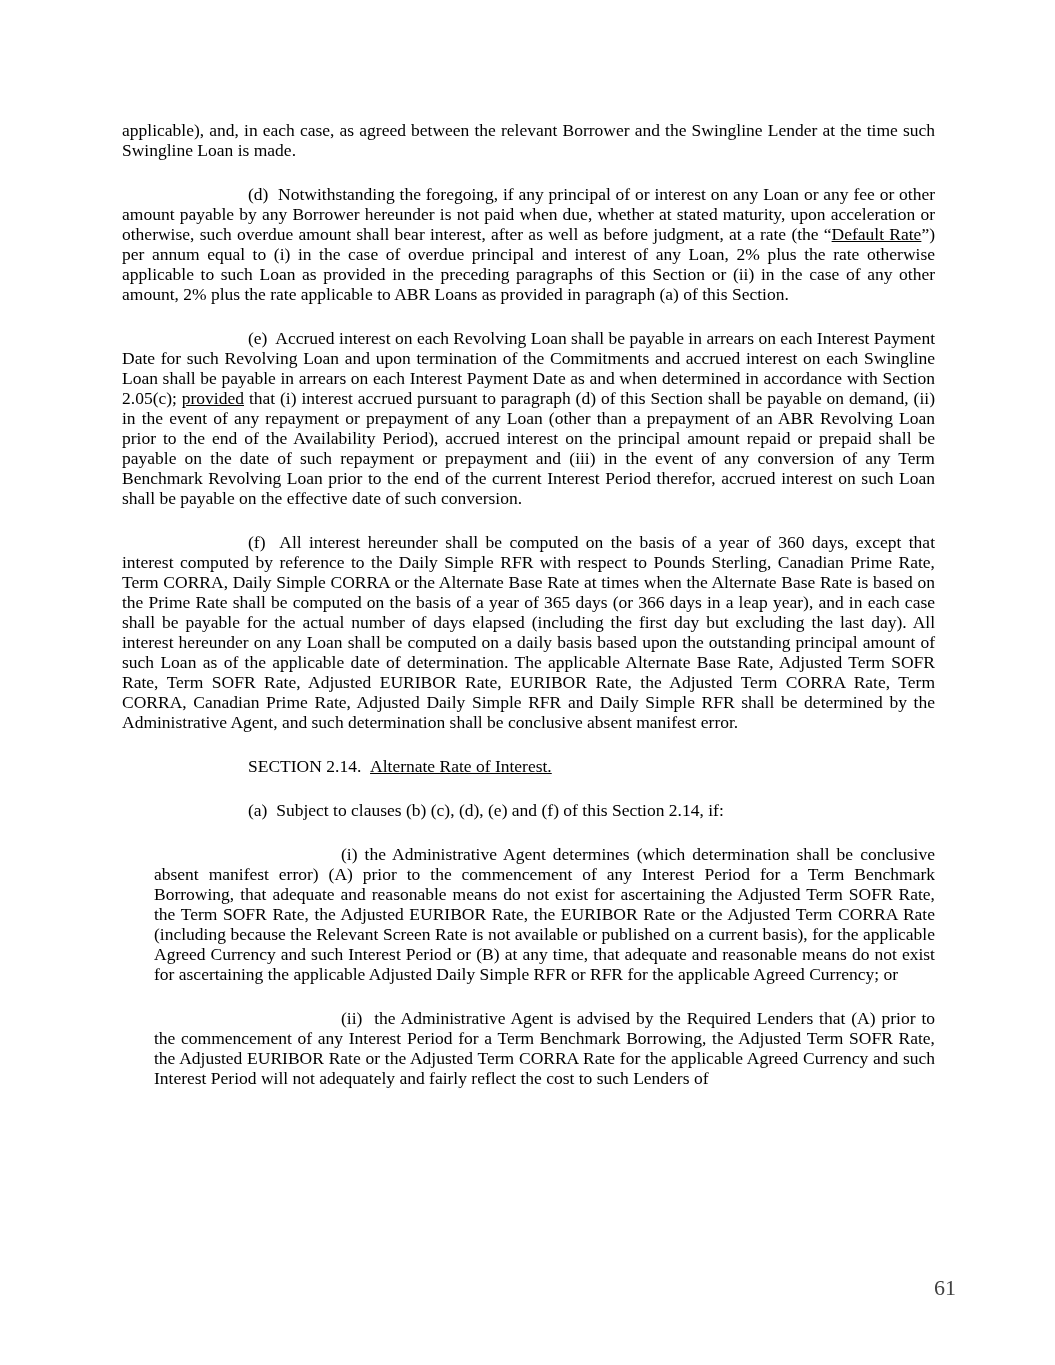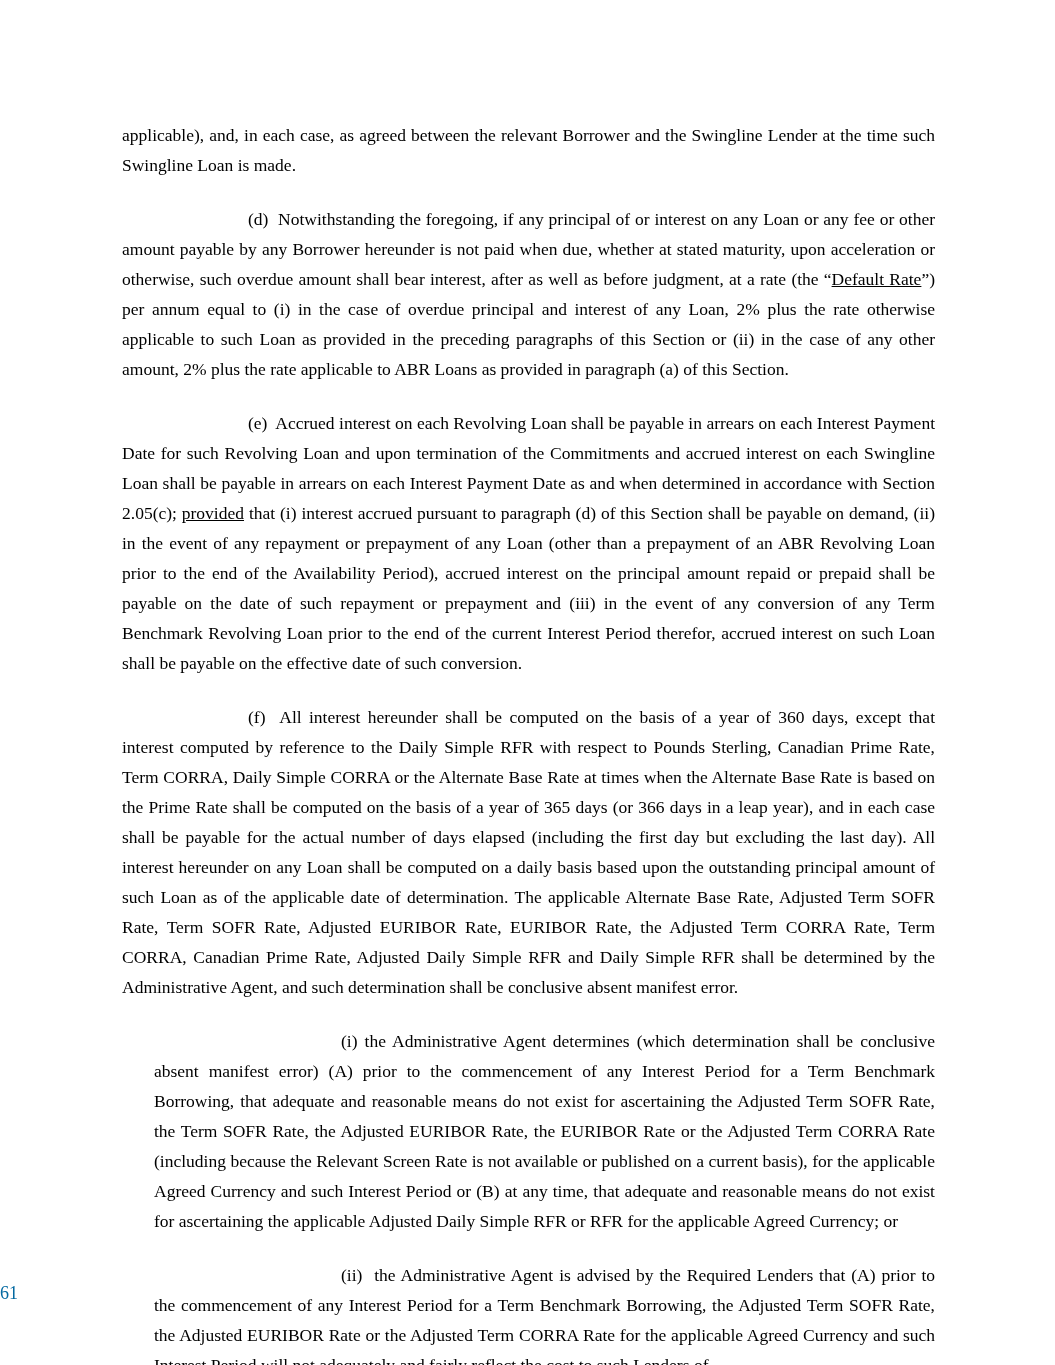--- a/index.html
+++ b/index.html
@@ -8,21 +8,21 @@
     background: #ffffff;
   }
   .page {
     position: relative;
     width: 956px;
     height: 1365px;
     background: #ffffff;
     color: #000000;
     font-family: "Liberation Serif", "DejaVu Serif", serif;
     font-size: 17.5px;
-    line-height: 30px;
+    line-height: 20px;
     overflow: hidden;
   }
   .content {
     position: absolute;
     left: 122px;
     top: 120px;
     width: 813px;
   }
   .para {
     text-align: justify;
@@ -30,41 +30,43 @@
   }
   .no-indent   { text-indent: 0; }
   .indent-1    { text-indent: 126px; }
   .indent-2    { text-indent: 187px; margin-left: 32px; }
   .u           { text-decoration: underline; margin-top: 21px; }
   .page-number {
     position: absolute;
     top: 1278px;
     left: 0;
     width: 100%;
-    text-align: left;
+    text-align: right;
     font-family: "Liberation Serif", "DejaVu Serif", serif;
-    font-size: 18px;
-    color: #0369a1;
+    font-size: 22px;
+    color: #404040;
   }
 </style>
 </head>
 <body>
 
 <div class="page">
   <div class="content">
 
     <p class="para no-indent"><span>applicable), and, in each case, as agreed between the relevant Borrower and the Swingline Lender at the time such Swingline Loan is made.</span></p>
 
     <p class="para indent-1"><span>(d)&nbsp; Notwithstanding the foregoing, if any principal of or interest on any Loan or any fee or other amount payable by any Borrower hereunder is not paid when due, whether at stated maturity, upon acceleration or otherwise, such overdue amount shall bear interest, after as well as before judgment, at a rate (the “</span><span class="u">Default Rate</span><span>”) per annum equal to (i) in the case of overdue principal and interest of any Loan, 2% plus the rate otherwise applicable to such Loan as provided in the preceding paragraphs of this Section or (ii) in the case of any other amount, 2% plus the rate applicable to ABR Loans as provided in paragraph (a) of this Section.</span></p>
 
     <p class="para indent-1"><span>(e)&nbsp; Accrued interest on each Revolving Loan shall be payable in arrears on each Interest Payment Date for such Revolving Loan and upon termination of the Commitments and accrued interest on each Swingline Loan shall be payable in arrears on each Interest Payment Date as and when determined in accordance with Section 2.05(c); </span><span class="u">provided</span><span> that (i) interest accrued pursuant to paragraph (d) of this Section shall be payable on demand, (ii) in the event of any repayment or prepayment of any Loan (other than a prepayment of an ABR Revolving Loan prior to the end of the Availability Period), accrued interest on the principal amount repaid or prepaid shall be payable on the date of such repayment or prepayment and (iii) in the event of any conversion of any Term Benchmark Revolving Loan prior to the end of the current Interest Period therefor, accrued interest on such Loan shall be payable on the effective date of such conversion.</span></p>
 
     <p class="para indent-1"><span>(f)&nbsp; All interest hereunder shall be computed on the basis of a year of 360 days, except that interest computed by reference to the Daily Simple RFR with respect to Pounds Sterling, Canadian Prime Rate, Term CORRA, Daily Simple CORRA or the Alternate Base Rate at times when the Alternate Base Rate is based on the Prime Rate shall be computed on the basis of a year of 365 days (or 366 days in a leap year), and in each case shall be payable for the actual number of days elapsed (including the first day but excluding the last day). All interest hereunder on any Loan shall be computed on a daily basis based upon the outstanding principal amount of such Loan as of the applicable date of determination. The applicable Alternate Base Rate, Adjusted Term SOFR Rate, Term SOFR Rate, Adjusted EURIBOR Rate, EURIBOR Rate, the Adjusted Term CORRA Rate, Term CORRA, Canadian Prime Rate, Adjusted Daily Simple RFR and Daily Simple RFR shall be determined by the Administrative Agent, and such determination shall be conclusive absent manifest error.</span></p>
 
+    <p class="para indent-1"><span>SECTION 2.14.&nbsp;&nbsp;</span><span class="u">Alternate Rate of Interest.</span></p>
 
+    <p class="para indent-1"><span>(a)&nbsp; Subject to clauses (b) (c), (d), (e) and (f) of this Section 2.14, if:</span></p>
 
     <p class="para indent-2"><span>(i) the Administrative Agent determines (which determination shall be conclusive absent manifest error) (A) prior to the commencement of any Interest Period for a Term Benchmark Borrowing, that adequate and reasonable means do not exist for ascertaining the Adjusted Term SOFR Rate, the Term SOFR Rate, the Adjusted EURIBOR Rate, the EURIBOR Rate or the Adjusted Term CORRA Rate (including because the Relevant Screen Rate is not available or published on a current basis), for the applicable Agreed Currency and such Interest Period or (B) at any time, that adequate and reasonable means do not exist for ascertaining the applicable Adjusted Daily Simple RFR or RFR for the applicable Agreed Currency; or</span></p>
 
     <p class="para indent-2"><span>(ii)&nbsp; the Administrative Agent is advised by the Required Lenders that (A) prior to the commencement of any Interest Period for a Term Benchmark Borrowing, the Adjusted Term SOFR Rate, the Adjusted EURIBOR Rate or the Adjusted Term CORRA Rate for the applicable Agreed Currency and such Interest Period will not adequately and fairly reflect the cost to such Lenders of</span></p>
 
   </div>
 
   <div class="page-number">61</div>
 </div>
 

